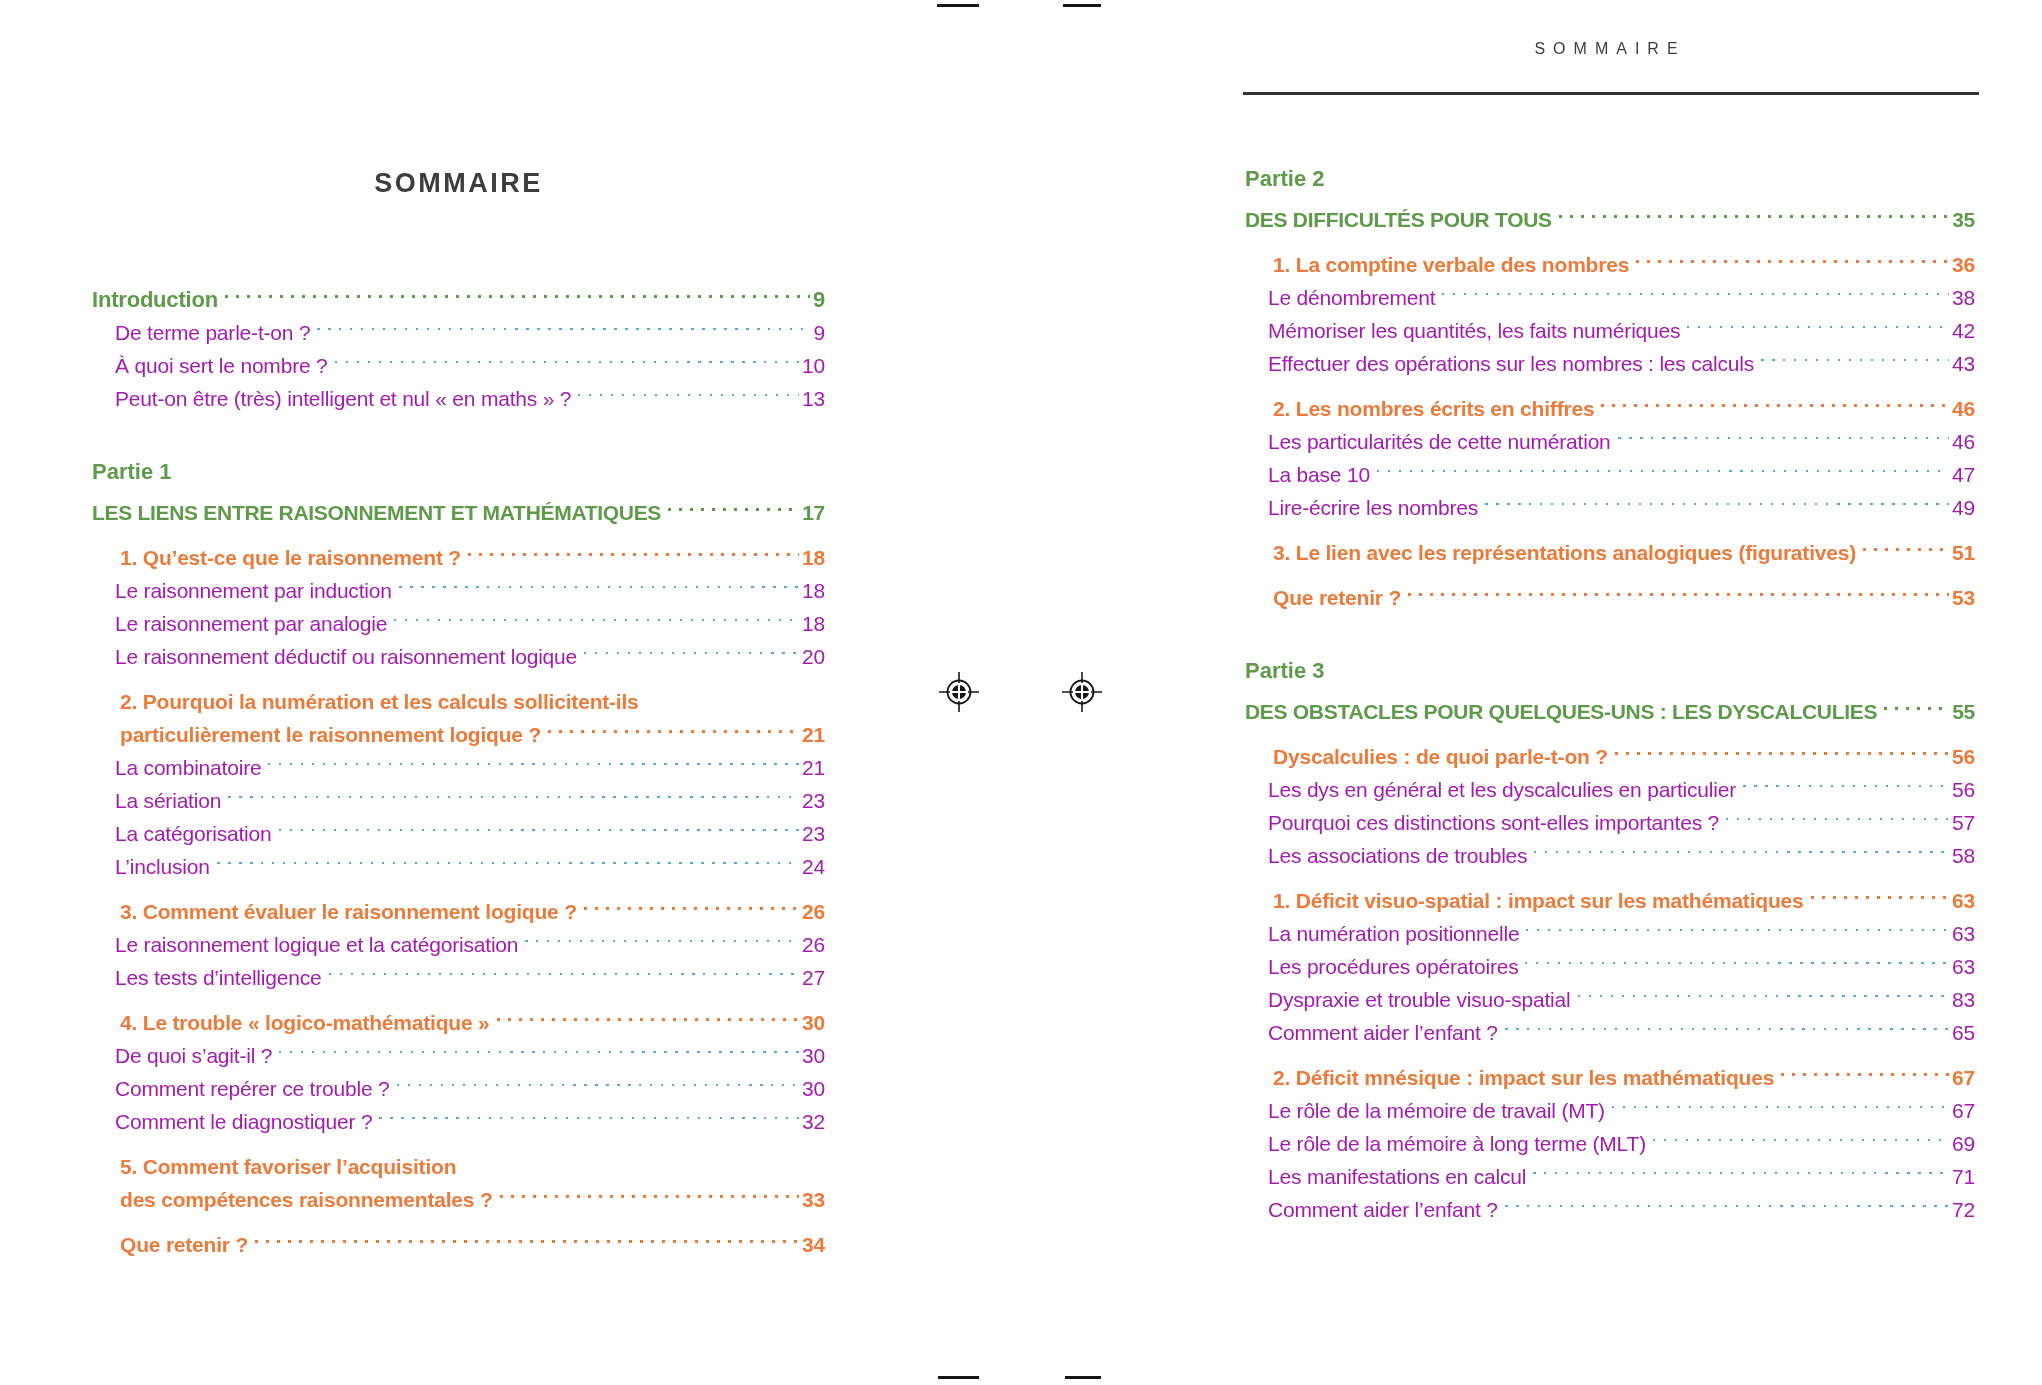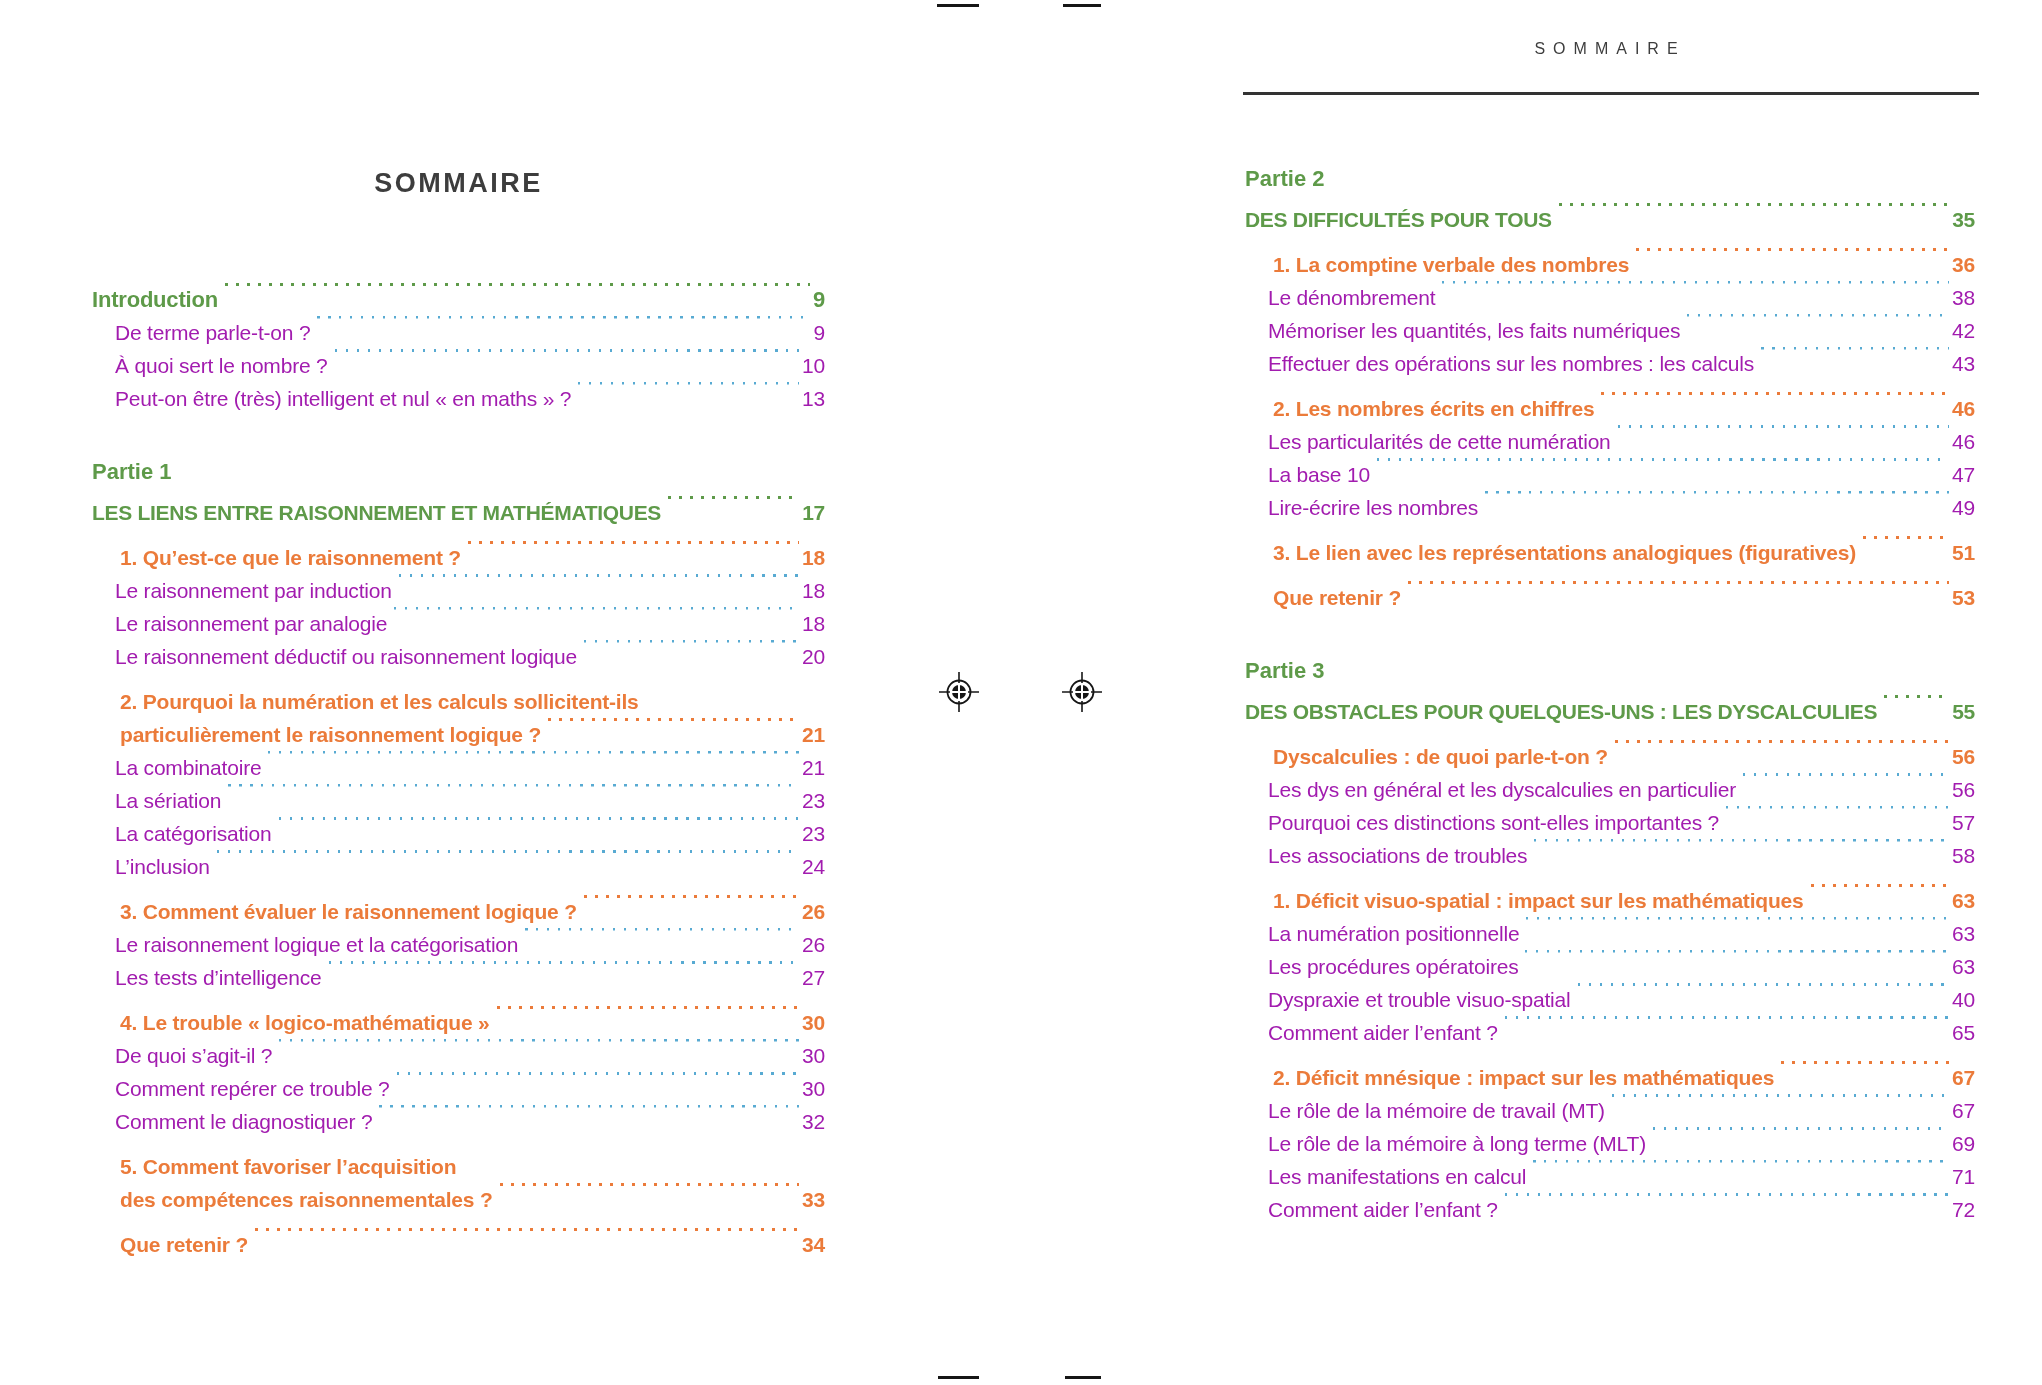--- a/index.html
+++ b/index.html
@@ -31,21 +31,21 @@
     position:absolute;top:92px;left:-2px;right:-4px;height:3px;
     background:#333333;
   }
 
   .entries{position:absolute;left:0;right:0;}
   #left-entries{top:283px;}
   #right-entries{top:162px;}
   .entries > :first-child{margin-top:0 !important;}
 
   .row{
-    display:flex;align-items:flex-start;
+    display:flex;align-items:center;
     line-height:33px;font-size:21px;
     letter-spacing:-0.2px;min-width:0;
   }
   .row .label{white-space:nowrap;}
   .row .page-num{white-space:nowrap;}
   .leader{
     flex:1 1 auto;height:3px;min-width:0;
     margin:0 3px 7px 7px;
     background-repeat:repeat-x;background-position:left bottom;
   }
@@ -308,21 +308,21 @@
         <span class="page-num">63</span>
       </div>
       <div class="row blue indent-sub">
         <span class="label">Les procédures opératoires</span>
         <span class="leader"></span>
         <span class="page-num">63</span>
       </div>
       <div class="row blue indent-sub">
         <span class="label">Dyspraxie et trouble visuo-spatial</span>
         <span class="leader"></span>
-        <span class="page-num">40</span>
+        <span class="page-num">83</span>
       </div>
       <div class="row blue indent-sub">
         <span class="label">Comment aider l’enfant ?</span>
         <span class="leader"></span>
         <span class="page-num">65</span>
       </div>
       <div class="row orange bold m-section indent-sec">
         <span class="label">2. Déficit mnésique : impact sur les mathématiques</span>
         <span class="leader"></span>
         <span class="page-num">67</span>

